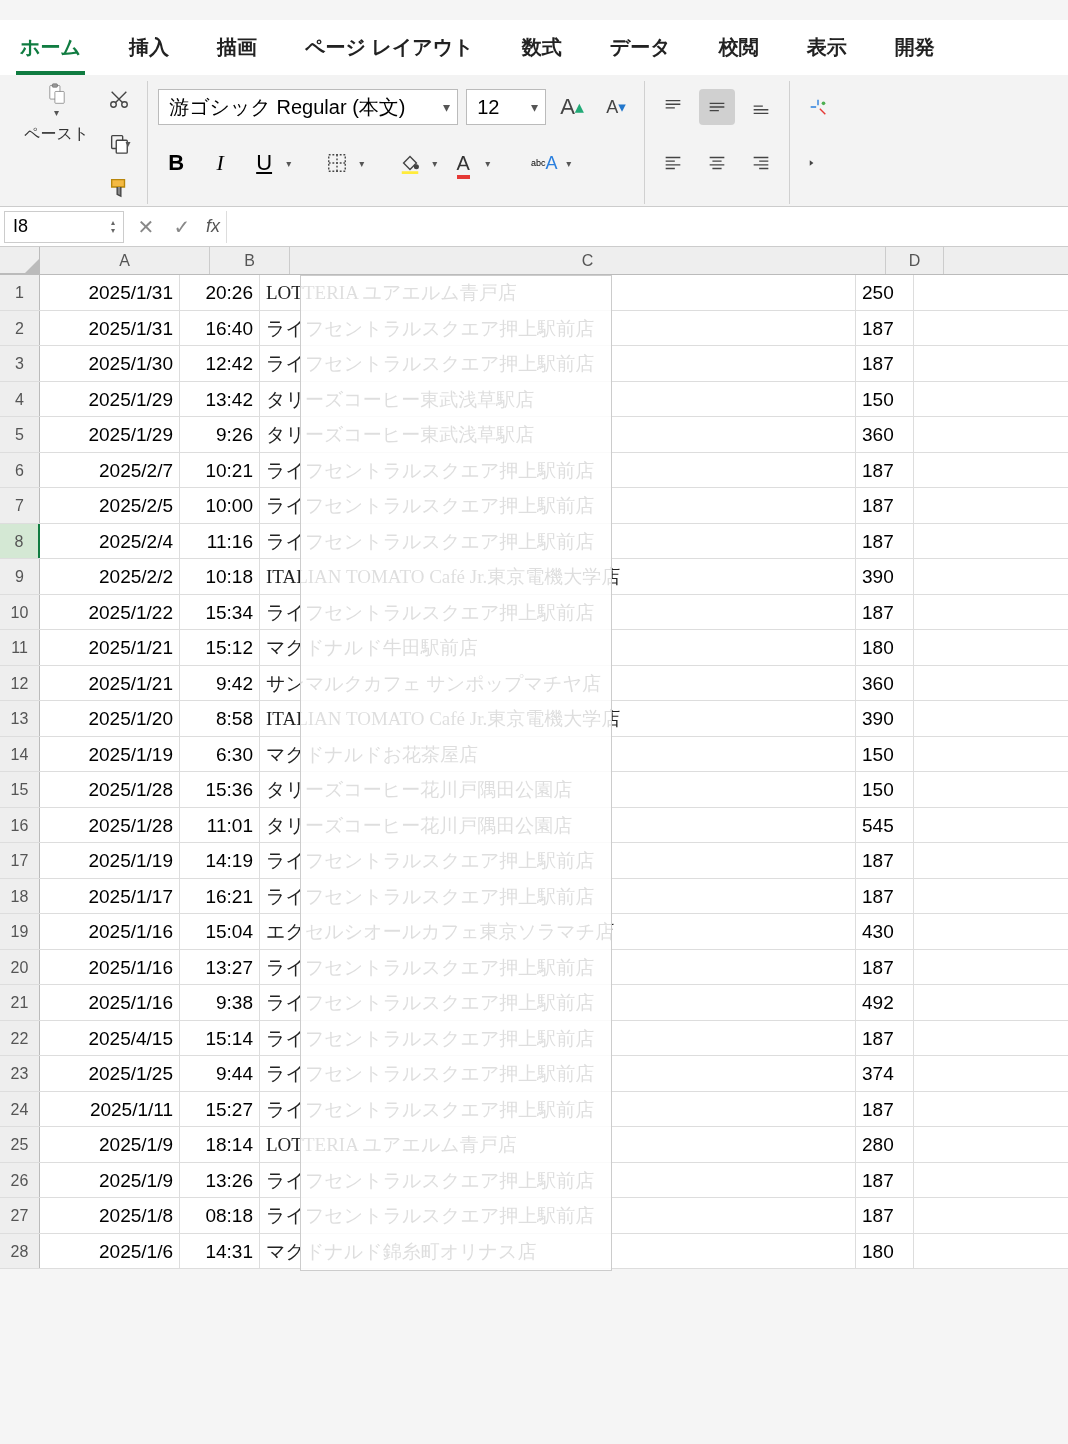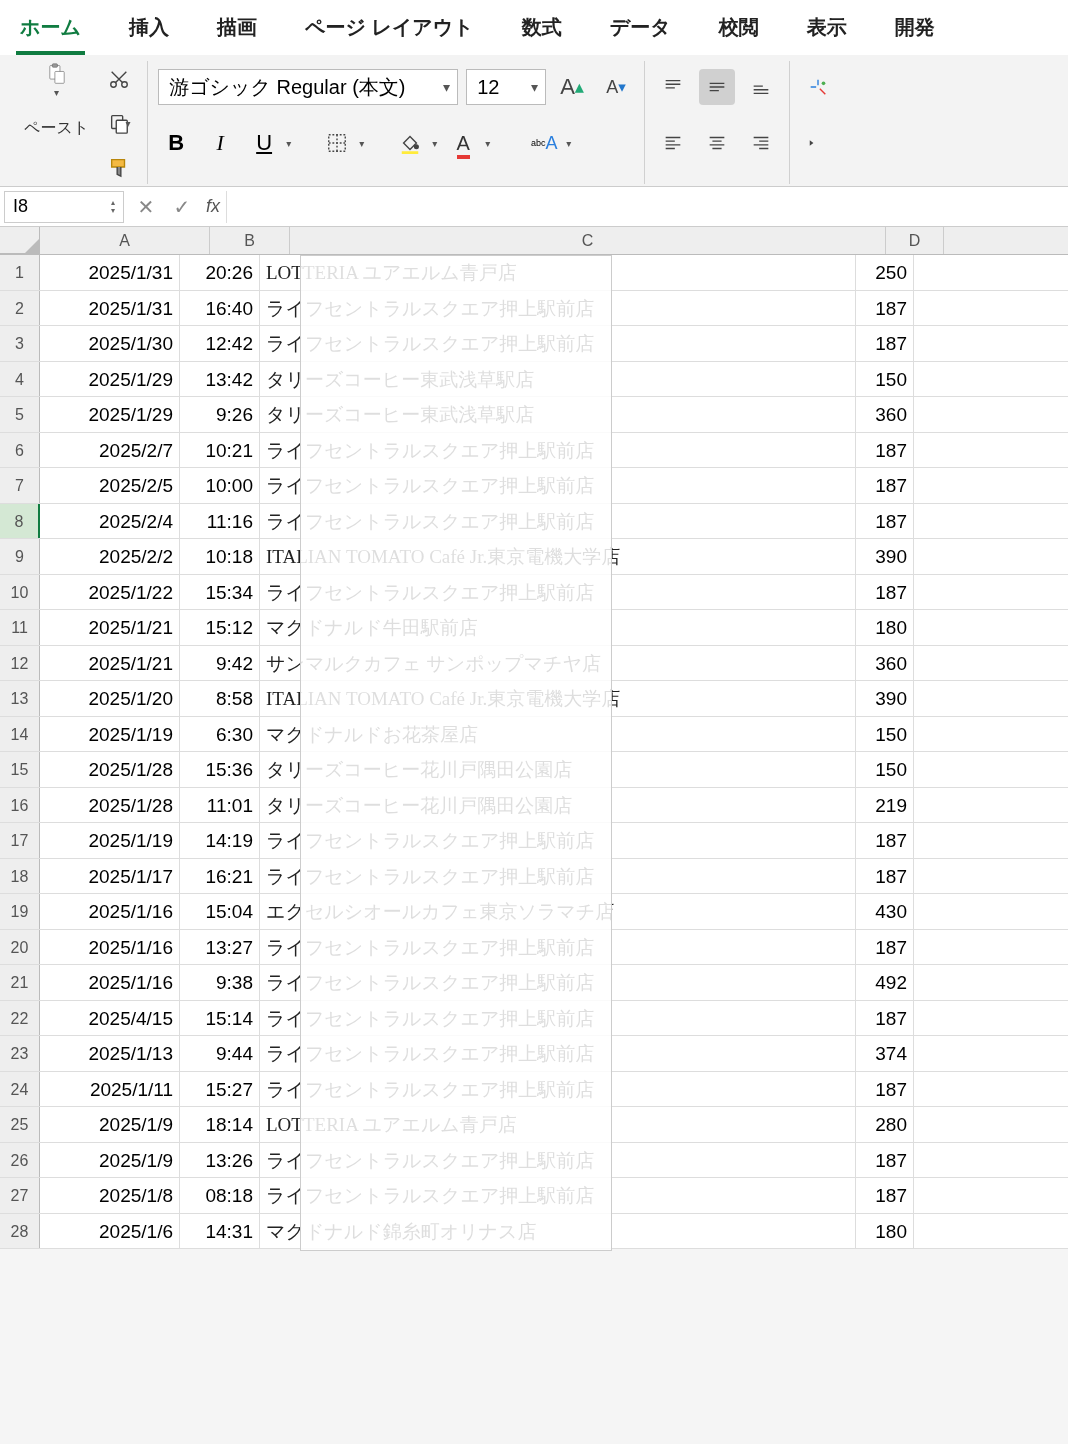--- a/index.html
+++ b/index.html
@@ -1,31 +1,31 @@
 <!DOCTYPE html>
 <html><head>
 <meta charset="utf-8">
 <style>
 * { box-sizing: border-box; margin: 0; padding: 0; font-family: "Hiragino Sans", "Yu Gothic", sans-serif; }
 body { background: #f5f5f5; width: 1068px; height: 1444px; overflow: hidden; }
 
 
-.ribbon-tabs { display: flex; gap: 40px; padding: 8px 16px 0; background: #fff; font-size: 20px; font-weight: 600; }
+.ribbon-tabs { display: flex; gap: 40px; padding: 8px 16px 0; background: #fff; font-size: 20px; font-weight: 600; margin-top: 20px; }
 .ribbon-tab { padding: 6px 4px 10px; cursor: pointer; color: #222; }
 .ribbon-tab.active { color: #107c41; border-bottom: 4px solid #107c41; }
 
 
 .ribbon { display: flex; background: #f3f3f3; border-bottom: 1px solid #ccc; padding: 6px 10px 2px; height: 132px; }
 .group { display: flex; flex-direction: column; justify-content: flex-start; padding: 0 10px; border-right: 1px solid #d0d0d0; gap: 4px; }
 .group:last-child { border-right: none; }
 .group-row { display: flex; align-items: center; gap: 8px; height: 52px; }
 .icon-btn { display: inline-flex; align-items: center; justify-content: center; width: 36px; height: 36px; cursor: pointer; border-radius: 4px; }
 .icon-btn.selected { background: #d0d0d0; }
 .paste-big { display: flex; flex-direction: column; align-items: center; gap: 2px; padding: 2px 4px; }
-.paste-label { font-size: 16px; color: #333; margin-top: 18px; }
+.paste-label { font-size: 16px; color: #333; margin-top: 4px; }
 .font-select { height: 36px; border: 1px solid #bbb; background: #fff; font-size: 20px; padding: 0 12px 0 10px; width: 300px; appearance: none; position: relative; }
 .size-select { height: 36px; border: 1px solid #bbb; background: #fff; font-size: 20px; padding: 0 24px 0 10px; width: 80px; appearance: none; }
 .select-wrap { position: relative; display: inline-block; }
 .select-wrap::after { content: "▾"; position: absolute; right: 8px; top: 50%; transform: translateY(-50%); pointer-events: none; font-size: 14px; color: #555; }
 .small-drop { font-size: 10px; color: #555; margin-left: -4px; }
 
 
 .formula-bar { display: flex; align-items: center; background: #fff; border-bottom: 1px solid #ccc; height: 40px; }
 .name-box { width: 120px; border: 1px solid #ccc; height: 32px; margin: 4px; padding: 0 8px; font-size: 18px; display: flex; align-items: center; justify-content: space-between; gap: 8px; }
 .name-spin { display: flex; flex-direction: column; font-size: 8px; color: #666; line-height: 8px; }
@@ -40,21 +40,21 @@
 .corner svg { width:14px; height:14px;}
 .col-h { border-right: 1px solid #ccc; text-align: center; font-size: 16px; color: #555; line-height: 28px; background: #eee; }
 .colA { width: 170px; } .colB { width: 80px; } .colC { width: 596px; } .colD { width: 58px; }
 .row { display: flex; height: 35.5px; border-bottom: 1px solid #ddd; }
 .row-h { width: 40px; background: #eee; border-right: 1px solid #bbb; text-align: center; font-size: 16px; color: #555; line-height: 35px; }
 .row-h.sel { background: #d4e8d4; border-right: 2px solid #107c41; }
 .cell { border-right: 1px solid #ddd; font-size: 19px; line-height: 35px; padding: 0 6px; overflow: hidden; white-space: nowrap; }
 .cA { width: 140px; text-align: right; }
 .cB { width: 80px; text-align: right; }
 .cC { width: 596px; text-align: left; color: #222; font-family: Liberation Serif, serif; }
-.cD { width: 58px; text-align: right; }
+.cD { width: 58px; text-align: left; }
 .overlay-box { position:absolute; left:300px; top:28px; width:312px; height:996px; border:1px solid #ccc; background:rgba(255,255,255,0.85); pointer-events:none;}
 
 
 svg { width: 22px; height: 22px; stroke: #444; stroke-width: 1.5; fill: none; }
 .fill-svg { fill: #444; stroke: none; }
 </style>
 </head>
 <body>
 
 <div class="ribbon-tabs" id="ribbon-tabs">
@@ -335,21 +335,21 @@
         <div class="cell cA">2025/1/28</div>
         <div class="cell cB">15:36</div>
         <div class="cell cC">タリーズコーヒー花川戸隅田公園店</div>
         <div class="cell cD">150</div>
       </div>
       <div class="row">
         <div class="row-h">16</div>
         <div class="cell cA">2025/1/28</div>
         <div class="cell cB">11:01</div>
         <div class="cell cC">タリーズコーヒー花川戸隅田公園店</div>
-        <div class="cell cD">219</div>
+        <div class="cell cD">545</div>
       </div>
       <div class="row">
         <div class="row-h">17</div>
         <div class="cell cA">2025/1/19</div>
         <div class="cell cB">14:19</div>
         <div class="cell cC">ライフセントラルスクエア押上駅前店</div>
         <div class="cell cD">187</div>
       </div>
       <div class="row">
         <div class="row-h">18</div>
@@ -381,21 +381,21 @@
       </div>
       <div class="row">
         <div class="row-h">22</div>
         <div class="cell cA">2025/4/15</div>
         <div class="cell cB">15:14</div>
         <div class="cell cC">ライフセントラルスクエア押上駅前店</div>
         <div class="cell cD">187</div>
       </div>
       <div class="row">
         <div class="row-h">23</div>
-        <div class="cell cA">2025/1/13</div>
+        <div class="cell cA">2025/1/25</div>
         <div class="cell cB">9:44</div>
         <div class="cell cC">ライフセントラルスクエア押上駅前店</div>
         <div class="cell cD">374</div>
       </div>
       <div class="row">
         <div class="row-h">24</div>
         <div class="cell cA">2025/1/11</div>
         <div class="cell cB">15:27</div>
         <div class="cell cC">ライフセントラルスクエア押上駅前店</div>
         <div class="cell cD">187</div>

